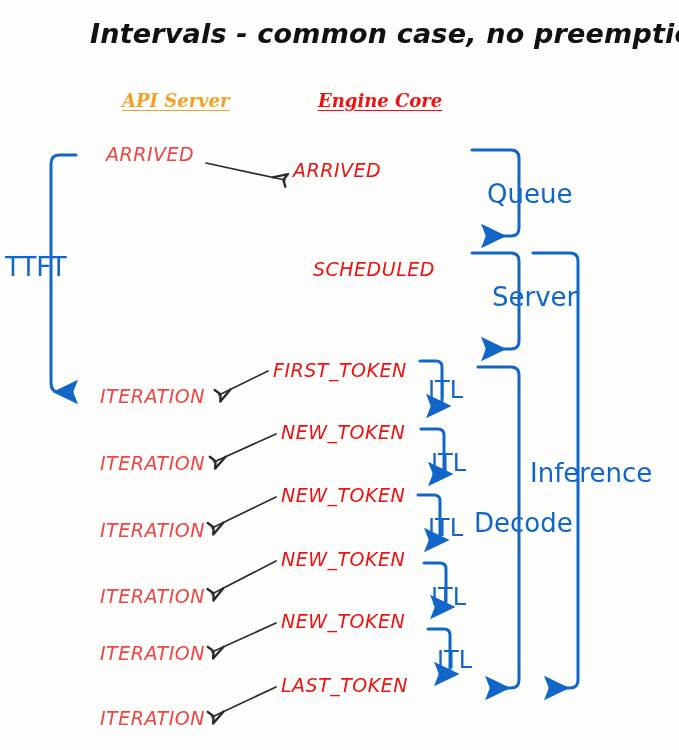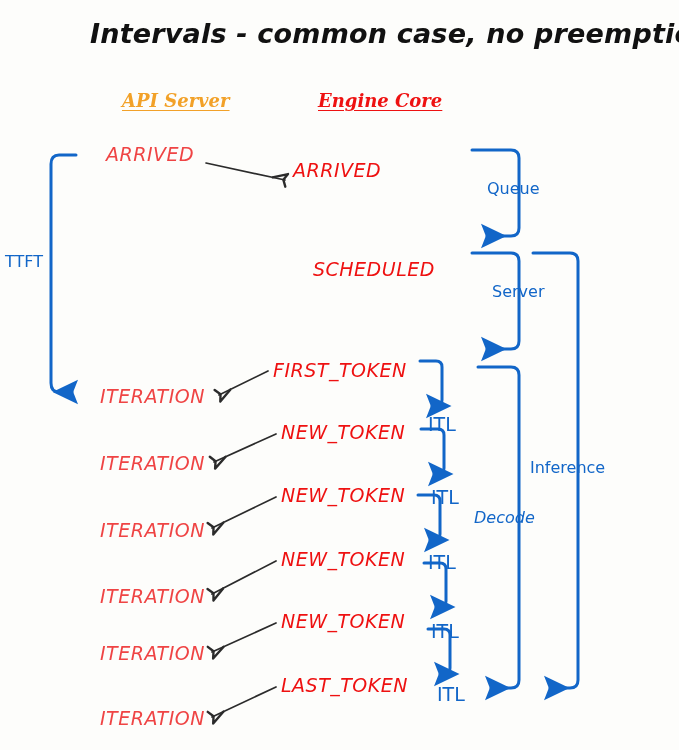--- a/index.html
+++ b/index.html
@@ -33,23 +33,23 @@
     font-family:"DejaVu Sans", sans-serif;
     font-style:italic;font-weight:400;
     font-size:19px;
     letter-spacing:.5px;
   }
   .state.orange{color:#ef4444;}
   .state.red{color:#EE1111;}
 
   .mark{
     font-family:"DejaVu Sans", sans-serif;
-    font-size:16px;color:#1266C8;font-weight:400;
+    font-size:26px;color:#1266C8;font-weight:400;
   }
-  .mark.small{font-size:19px;margin-top:37px;}
+  .mark.small{font-size:24px;}
 </style>
 </head>
 <body>
 
 <div id="stage">
 
   <svg class="layer" viewBox="0 0 679 750">
     <defs>
       <marker id="bluehead" markerWidth="9" markerHeight="9" refX="6.5" refY="4.5" orient="auto" markerUnits="strokeWidth">
         <path d="M0,4.5 L8.5,0.4 L6.9,4.5 L8.5,8.6 Z" fill="#1266C8"></path>
@@ -137,21 +137,21 @@
   <div class="lbl state orange" style="left:100px;top:387px;">ITERATION</div>
   <div class="lbl state orange" style="left:100px;top:454px;">ITERATION</div>
   <div class="lbl state orange" style="left:100px;top:521px;">ITERATION</div>
   <div class="lbl state orange" style="left:100px;top:587px;">ITERATION</div>
   <div class="lbl state orange" style="left:100px;top:644px;">ITERATION</div>
   <div class="lbl state orange" style="left:100px;top:709px;">ITERATION</div>
 
   <div class="lbl mark" style="left:5px;top:254px;">TTFT</div>
   <div class="lbl mark" style="left:487px;top:181px;">Queue</div>
   <div class="lbl mark" style="left:492px;top:284px;">Server</div>
-  <div class="lbl mark" style="left:474px;top:510px;font-style:italic;">Decode</div>
+  <div class="lbl mark" style="left:474px;top:510px;">Decode</div>
   <div class="lbl mark" style="left:530px;top:460px;">Inference</div>
 
   <div class="lbl mark small" style="left:428px;top:378px;">ITL</div>
   <div class="lbl mark small" style="left:431px;top:451px;">ITL</div>
   <div class="lbl mark small" style="left:428px;top:516px;">ITL</div>
   <div class="lbl mark small" style="left:431px;top:585px;">ITL</div>
   <div class="lbl mark small" style="left:437px;top:648px;">ITL</div>
 
 </div>
 

